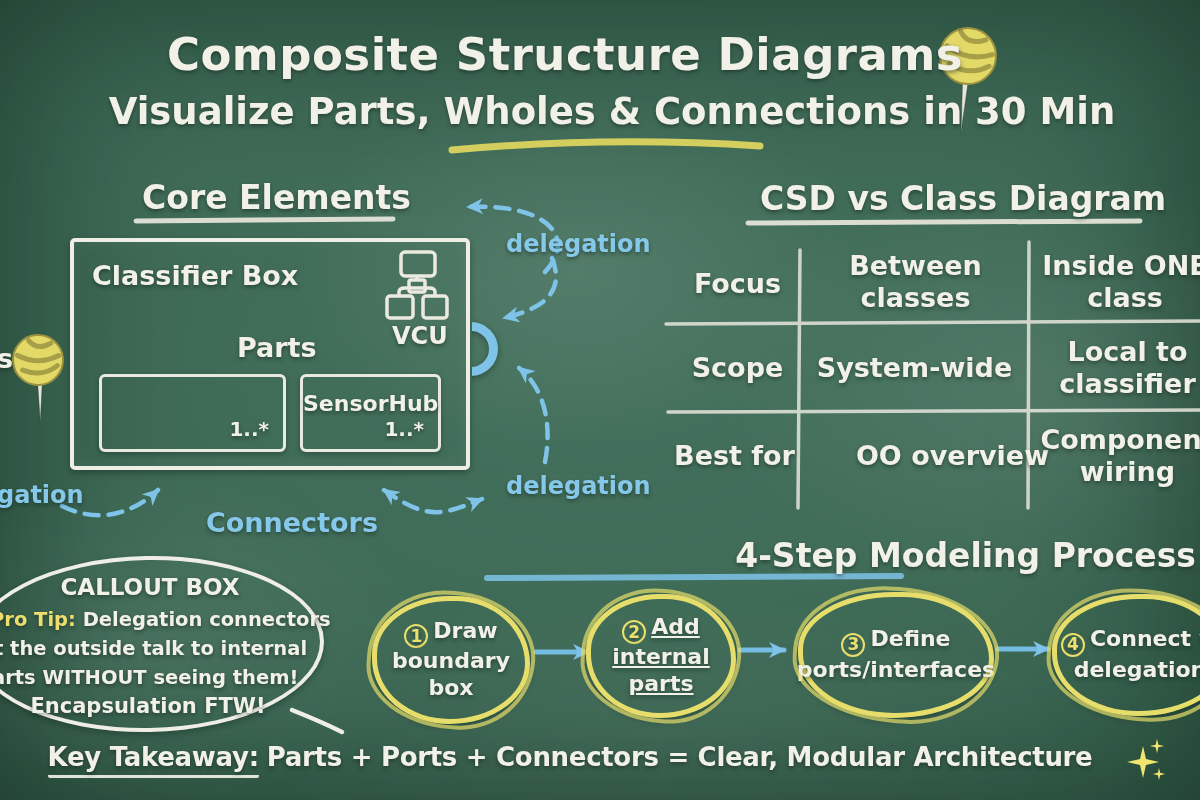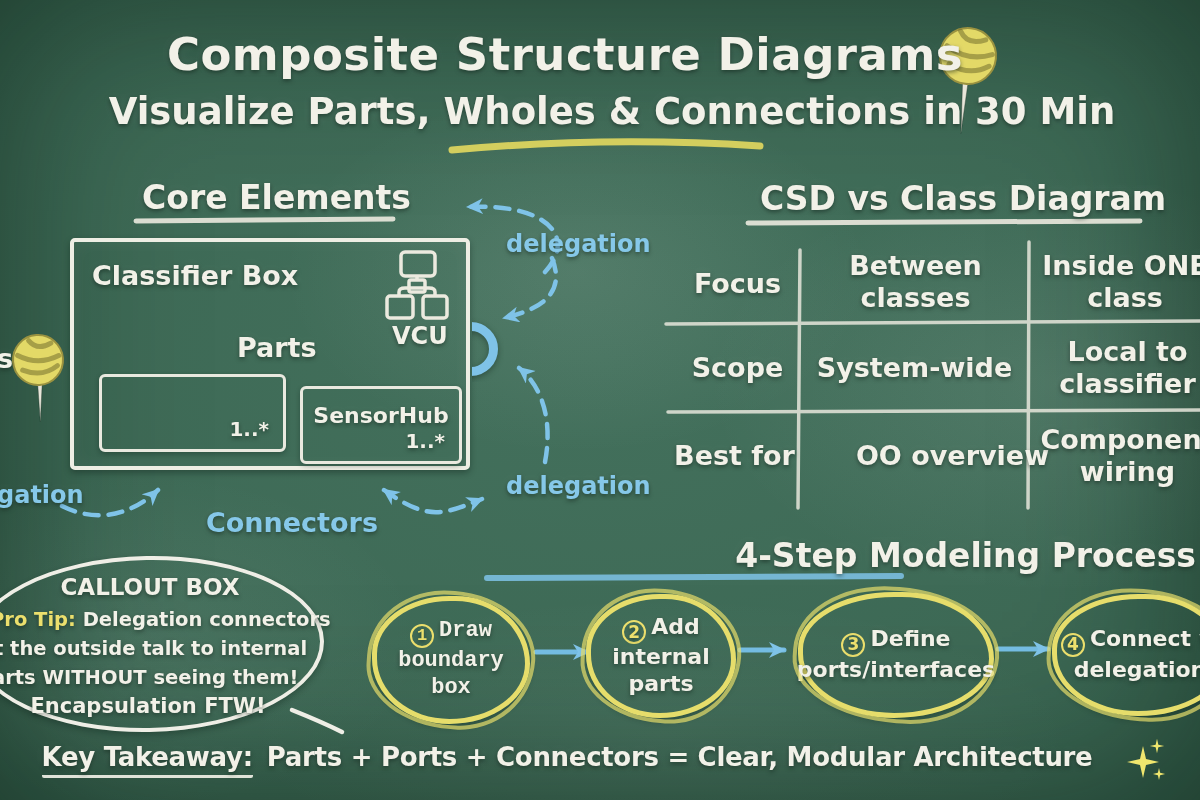--- a/index.html
+++ b/index.html
@@ -54,21 +54,21 @@
   .circled-num { display:inline-flex; width:24px; height:24px; border:2.5px solid #ecdf6d;
     border-radius:50%; color:#ecdf6d; align-items:center; justify-content:center;
     font-size:17px; vertical-align:-4px; margin-right:5px; }
 
   .callout-bubble { left:-28px; top:556px; width:352px; height:176px;
     border:4px solid #efeee6; border-radius:50%; transform:rotate(-1deg);
     box-shadow:0 3px 6px rgba(8,24,16,.3); z-index:2; }
   .callout-line { position:absolute; font-size:19.5px; white-space:nowrap; z-index:3; }
 
   .takeaway { left:0; right:0; top:742px; display:flex; justify-content:center;
-    align-items:baseline; gap:14px; font-size:26px; letter-spacing:-.3px; z-index:3;text-align:center; }
+    align-items:baseline; gap:8px; font-size:26px; letter-spacing:-.3px; z-index:3;text-align:center; }
   .takeaway-label { border-bottom:3px solid rgba(240,240,230,.92); padding-bottom:3px; border-radius:2px; }
 </style>
 </head>
 <body>
 
 <div class="board">
 
   <svg class="overlay">
     <defs>
       <marker id="mblue" markerUnits="userSpaceOnUse" markerWidth="24" markerHeight="20" refX="15" refY="8" orient="auto">
@@ -144,21 +144,21 @@
   <div class="abs chalk z3" style="left:-3px; top:343px; font-size:27px;">s</div>
 
   <div class="abs classifier-box z3">
     <div class="abs chalk" style="left:18px; top:18px; font-size:27px;">Classifier Box</div>
     <div class="abs chalk" style="left:318px; top:72px; font-size:24px;margin-top:8px;">VCU</div>
     <div class="abs chalk" style="left:163px; top:90px; font-size:27px;">Parts</div>
 
     <div class="part-box" style="left:25px; top:132px; width:187px; height:78px;">
       <div class="part-mult chalk">1..*</div>
     </div>
-    <div class="part-box" style="left:226px; top:144px; width:162px; height:78px;">
+    <div class="part-box" style="left:226px; top:132px; width:141px; height:78px;">
       <div class="part-name chalk">SensorHub</div>
       <div class="part-mult chalk">1..*</div>
     </div>
   </div>
 
   <div class="abs port-ring"></div>
 
   <div class="abs delegation-label blue chalk z3" style="left:506px; top:230px;">delegation</div>
   <div class="abs delegation-label blue chalk z3" style="left:506px; top:472px;">delegation</div>
   <div class="abs delegation-label blue chalk z3" style="left:-3px; top:481px;">gation</div>
@@ -173,26 +173,26 @@
   <div class="cell chalk z3" style="left:680px; top:352px; width:115px;">Scope</div>
   <div class="cell chalk z3" style="left:812px; top:352px; width:205px;">System-wide</div>
   <div class="cell chalk z3" style="left:1040px; top:336px; width:175px;">Local to classifier</div>
 
   <div class="cell chalk z3" style="left:672px; top:440px; width:125px;">Best for</div>
   <div class="cell chalk z3" style="left:810px; top:440px; width:205px;margin-left:40px;">OO overview</div>
   <div class="cell chalk z3" style="left:1035px; top:424px; width:185px;">Component wiring</div>
 
   <div class="abs section-heading chalk z3" style="left:0; right:4px; top:536px; text-align:right;">4-Step Modeling Process</div>
 
-  <div class="step-circle" style="left:372px; top:596px; width:158px; height:128px;font-family:Liberation Mono, monospace;">
+  <div class="step-circle" style="left:372px; top:596px; width:158px; height:128px;">
     <div class="step-text chalk"><span class="circled-num">1</span><span>Draw
 boundary
 box</span></div>
   </div>
-  <div class="step-circle" style="left:586px; top:594px; width:150px; height:124px;">
+  <div class="step-circle" style="left:586px; top:594px; width:150px; height:124px;text-decoration:underline;">
     <div class="step-text chalk"><span class="circled-num">2</span><span>Add
 internal
 parts</span></div>
   </div>
   <div class="step-circle" style="left:798px; top:592px; width:196px; height:126px;">
     <div class="step-text chalk"><span class="circled-num">3</span><span>Define
 ports/interfaces</span></div>
   </div>
   <div class="step-circle" style="left:1052px; top:594px; width:176px; height:122px;">
     <div class="step-text chalk"><span class="circled-num">4</span><span>Connect w

